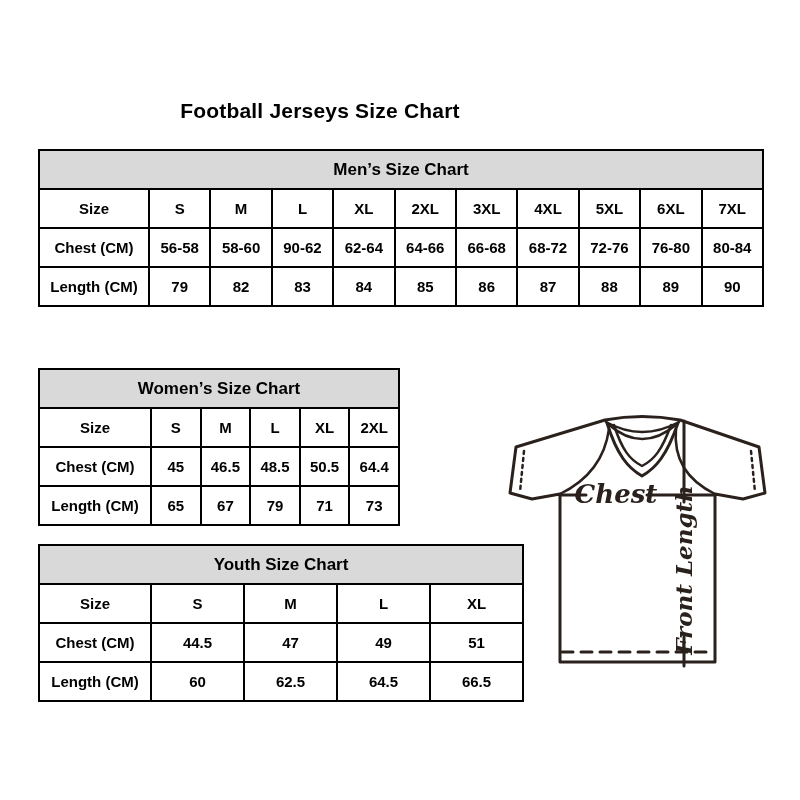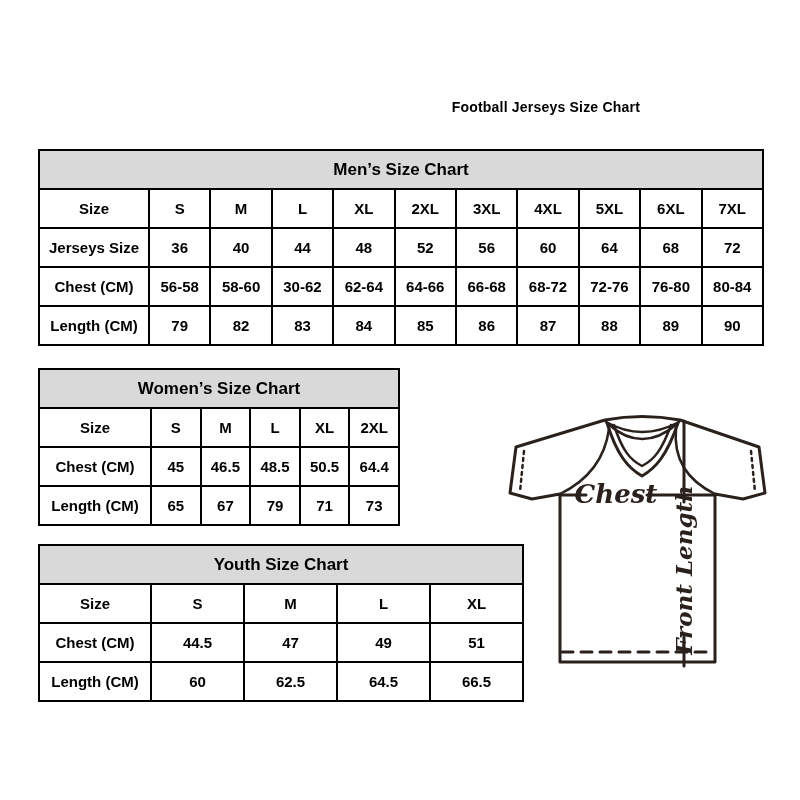--- a/index.html
+++ b/index.html
@@ -1,22 +1,22 @@
 <!DOCTYPE html>
 <html><head>
 <meta charset="utf-8">
 <style>
   html,body{margin:0;padding:0;background:#fff;}
   .page{
     position:relative;width:800px;height:800px;background:#fff;
     font-family:"Liberation Sans",sans-serif;overflow:hidden;
   }
   .title{
-    position:absolute;top:99px;left:0;width:640px;text-align:right;
-    font-size:14px;font-weight:bold;color:#000;letter-spacing:0.2px;
+    position:absolute;top:99px;left:0;width:640px;text-align:center;
+    font-size:21px;font-weight:bold;color:#000;letter-spacing:0.2px;
   }
   table.size-table{
     position:absolute;border-collapse:collapse;table-layout:fixed;background:#fff;
   }
   table.size-table th,table.size-table td{
     border:2px solid #000;text-align:center;vertical-align:middle;
     font-weight:bold;color:#000;padding:0;font-size:15px;
     font-family:"Liberation Sans",sans-serif;
   }
   table.size-table thead th{
@@ -55,37 +55,24 @@
           <td>L</td>
           <td>XL</td>
           <td>2XL</td>
           <td>3XL</td>
           <td>4XL</td>
           <td>5XL</td>
           <td>6XL</td>
           <td>7XL</td>
         </tr>
         <tr>
-          <th>Jerseys Size</th>
-          <td>36</td>
-          <td>40</td>
-          <td>44</td>
-          <td>48</td>
-          <td>52</td>
-          <td>56</td>
-          <td>60</td>
-          <td>64</td>
-          <td>68</td>
-          <td>72</td>
-        </tr>
-        <tr>
           <th>Chest (CM)</th>
           <td>56-58</td>
           <td>58-60</td>
-          <td>30-62</td>
+          <td>90-62</td>
           <td>62-64</td>
           <td>64-66</td>
           <td>66-68</td>
           <td>68-72</td>
           <td>72-76</td>
           <td>76-80</td>
           <td>80-84</td>
         </tr>
         <tr>
           <th>Length (CM)</th>

